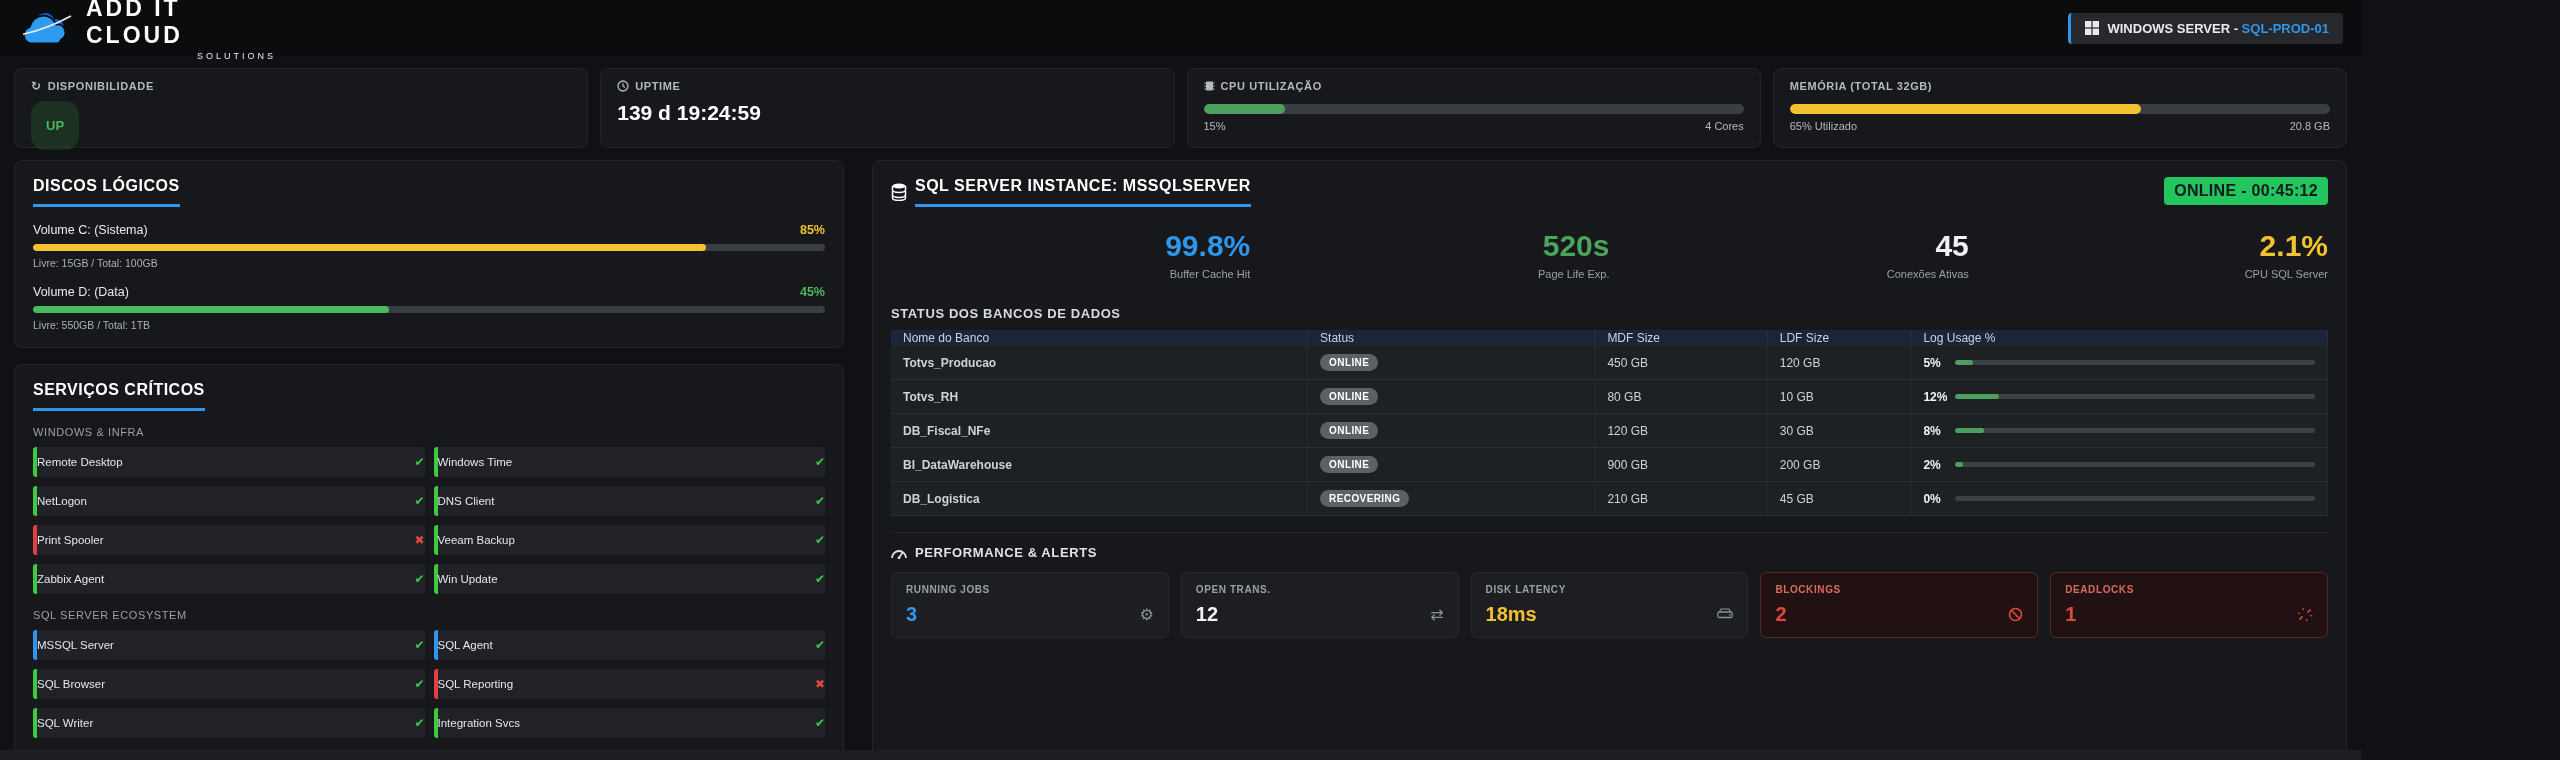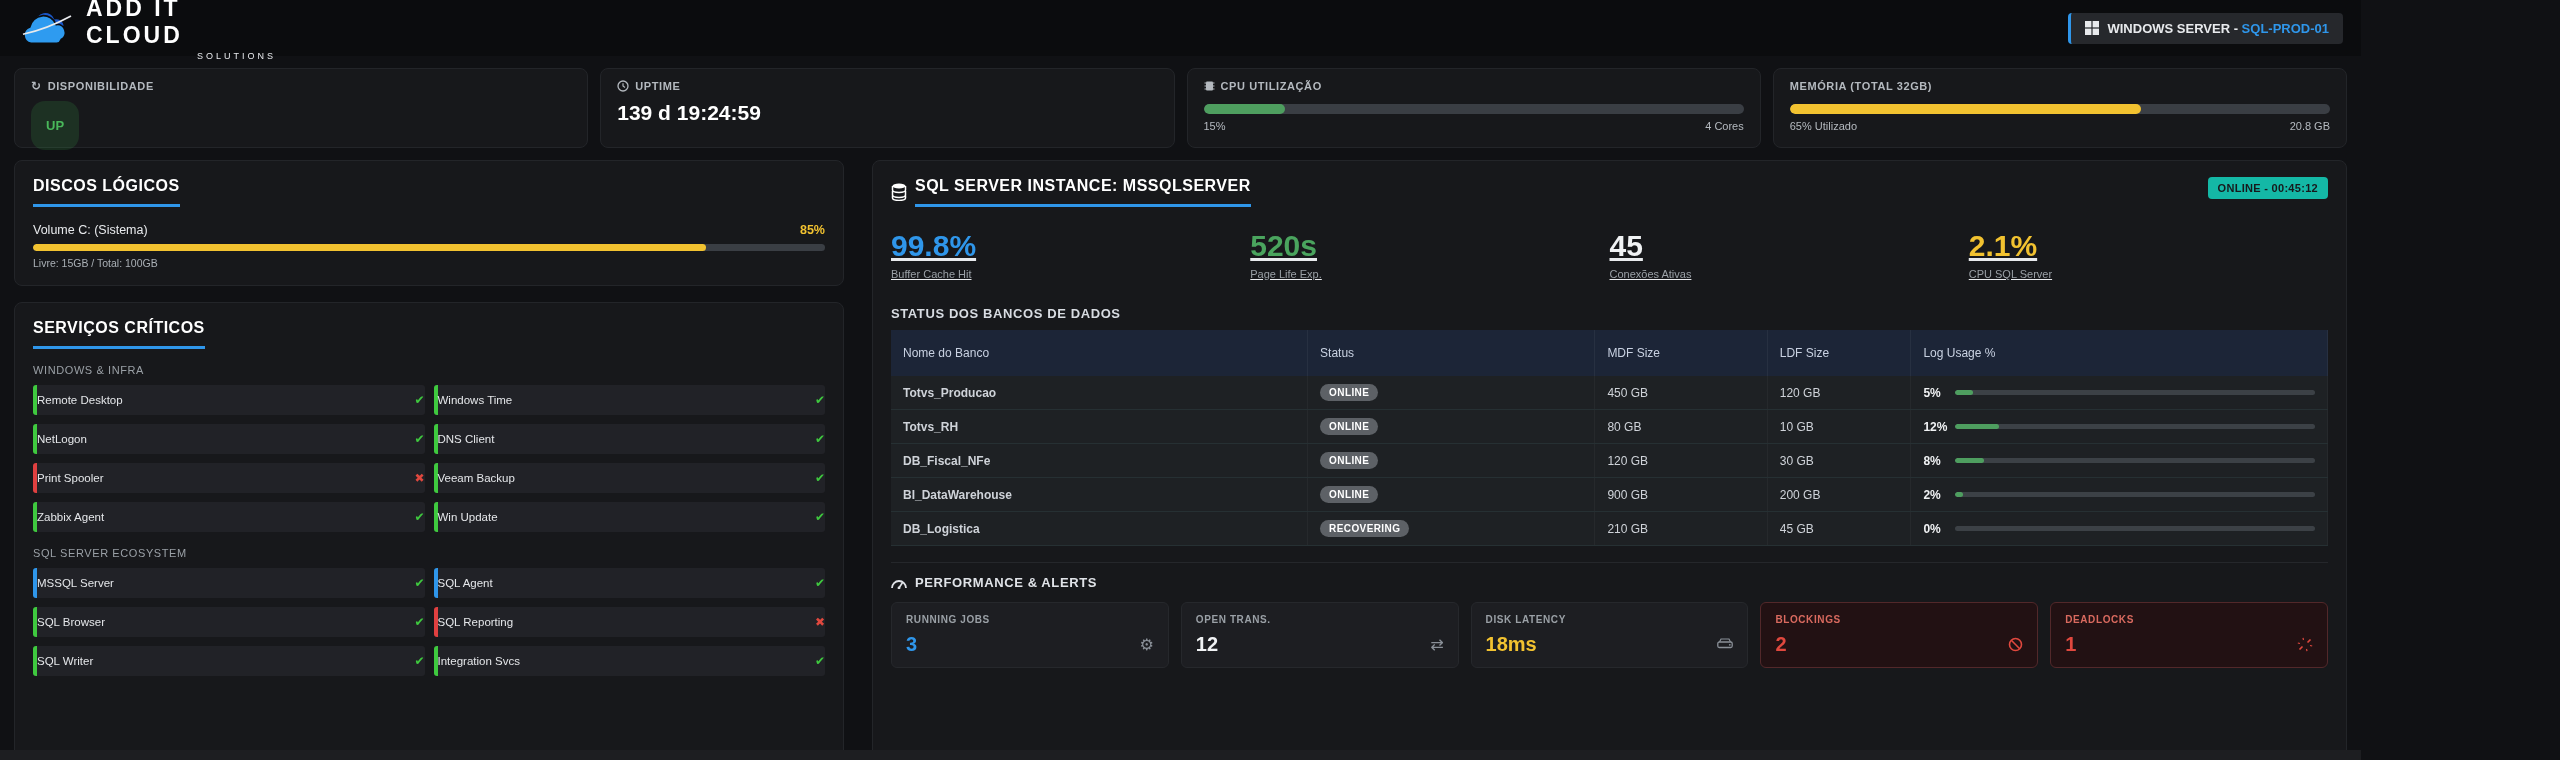--- a/index.html
+++ b/index.html
@@ -60,31 +60,31 @@
               justify-content:space-between; padding:0 0; font-size:11.5px; color:#e4e6e9;
               border-left:4px solid #3fc93f; }
   .svc-item.fail { border-left-color:#e04040; }
   .svc-item.blue { border-left-color:#2f96ea; }
   .svc-status.ok { color:#3fc93f; font-size:12px; }
   .svc-status.fail { color:#e0483e; font-size:12px; }
 
   
   .right-col { flex:1; display:flex; flex-direction:column; }
   .sql-head { display:flex; justify-content:space-between; align-items:flex-start; }
-  .online-badge { background:#14b8a6; color:#17191c; font-size:11px; font-weight:bold;
+  .online-badge { background:#22c55e; color:#17191c; font-size:16px; font-weight:bold;
                   border-radius:4px; padding:5px 10px; letter-spacing:0.3px; }
   .kpi-row { display:grid; grid-template-columns:repeat(4,1fr); margin:22px 0 26px 0; }
-  .kpi { text-align:left;text-decoration:underline; }
+  .kpi { text-align:right; }
   .kpi-value { font-size:30px; font-weight:bold; }
   .kpi-label { font-size:11px; color:#9aa0a6; margin-top:5px; }
 
   .tbl-title { font-size:13px; font-weight:bold; color:#d8dce2; letter-spacing:0.6px; margin-bottom:9px; }
   table.db { width:100%; border-collapse:collapse; font-size:12px; }
   table.db th { background:#1c2537; color:#c9d2e2; font-weight:normal; text-align:left;
-                padding:16px 12px; border-right:1px solid rgba(255,255,255,0.05); }
+                padding:1px 12px; border-right:1px solid rgba(255,255,255,0.05); }
   table.db td { background:#1e2124; padding:8px 12px; border-bottom:1px solid #263033;
                 border-right:1px solid rgba(255,255,255,0.04); color:#cfd3d9; }
   td.dbname { font-weight:bold; color:#f0f2f4; }
   .status-pill { display:inline-block; background:#5d6166; color:#fff; font-size:10px; font-weight:bold;
                  padding:3px 9px; border-radius:10px; letter-spacing:0.4px; }
   .logcell { display:flex; align-items:center; gap:6px; }
   .logpct { font-weight:bold; color:#f0f2f4; min-width:26px; }
   .minitrack { flex:1; height:5px; background:#3c4146; border-radius:3px; overflow:hidden; }
   .minifill { height:100%; background:#4e9e5f; border-radius:3px; }
 
@@ -200,20 +200,30 @@
             <div class="vol">
               <div class="vol-head">
                 <span class="vol-name">Volume C: (Sistema)</span>
                 <span class="vol-pct" style="color: rgb(242, 194, 48);">85%</span>
               </div>
               <div class="vol-track">
                 <div class="vol-fill" style="width: 85%; background: rgb(242, 194, 48);"></div>
               </div>
               <div class="vol-detail">Livre: 15GB / Total: 100GB</div>
             </div>
+            <div class="vol">
+              <div class="vol-head">
+                <span class="vol-name">Volume D: (Data)</span>
+                <span class="vol-pct" style="color: rgb(76, 186, 95);">45%</span>
+              </div>
+              <div class="vol-track">
+                <div class="vol-fill" style="width: 45%; background: rgb(76, 186, 95);"></div>
+              </div>
+              <div class="vol-detail">Livre: 550GB / Total: 1TB</div>
+            </div>
           </div>
       </div>
       <div class="panel svc-panel">
         <span class="panel-title">SERVIÇOS CRÍTICOS</span>
         <div>
             <div class="grp-label">WINDOWS &amp; INFRA</div>
             <div class="svc-grid">
               <div class="svc-item">
                 <span>Remote Desktop</span>
                 <span class="svc-status ok">✔</span>

